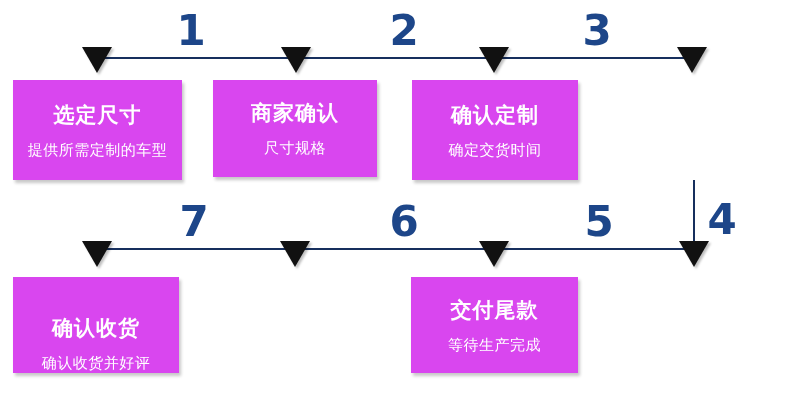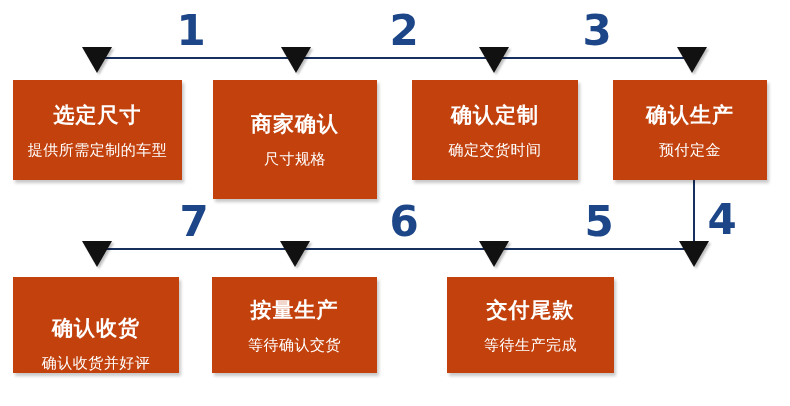--- a/index.html
+++ b/index.html
@@ -32,21 +32,21 @@
     position: absolute;
     width: 60px;
     text-align: center;
     font-size: 42px;
     line-height: 56px;
     font-weight: bold;
     color: #1d4689;
   }
   .step-box {
     position: absolute;
-    background: #c2410c;
+    background: #d946ef;
     color: #ffffff;
     display: flex;
     flex-direction: column;
     align-items: center;
     justify-content: center;
     gap: 12px;
     text-align: center;
     box-shadow: 2px 3px 3px rgba(0,0,0,0.22);
   }
   .step-title {
@@ -83,39 +83,31 @@
 
   <div class="arrow-down" style="left:82px;  top:241px;"></div>
   <div class="arrow-down" style="left:280px; top:241px;"></div>
   <div class="arrow-down" style="left:479px; top:241px;"></div>
   <div class="arrow-down" style="left:679px; top:241px;"></div>
 
   <div class="step-box" style="left:13px; top:80px; width:169px; height:100px;">
     <div class="step-title">选定尺寸</div>
     <div class="step-sub">提供所需定制的车型</div>
   </div>
-  <div class="step-box" style="left:213px; top:80px; width:164px; height:119px;">
+  <div class="step-box" style="left:213px; top:80px; width:164px; height:97px;">
     <div class="step-title">商家确认</div>
     <div class="step-sub">尺寸规格</div>
   </div>
   <div class="step-box" style="left:412px; top:80px; width:166px; height:100px;">
     <div class="step-title">确认定制</div>
     <div class="step-sub">确定交货时间</div>
   </div>
-  <div class="step-box" style="left:613px; top:80px; width:154px; height:100px;">
-    <div class="step-title">确认生产</div>
-    <div class="step-sub">预付定金</div>
-  </div>
 
   <div class="step-box" style="left:13px; top:277px; width:166px; height:96px;justify-content:flex-end;">
     <div class="step-title">确认收货</div>
     <div class="step-sub">确认收货并好评</div>
   </div>
-  <div class="step-box" style="left:212px; top:277px; width:165px; height:96px;">
-    <div class="step-title">按量生产</div>
-    <div class="step-sub">等待确认交货</div>
-  </div>
-  <div class="step-box" style="left:411px; top:277px; width:167px; height:96px;margin-left:36px;">
+  <div class="step-box" style="left:411px; top:277px; width:167px; height:96px;">
     <div class="step-title">交付尾款</div>
     <div class="step-sub">等待生产完成</div>
   </div>
 
 </div>
 
 </body></html>

